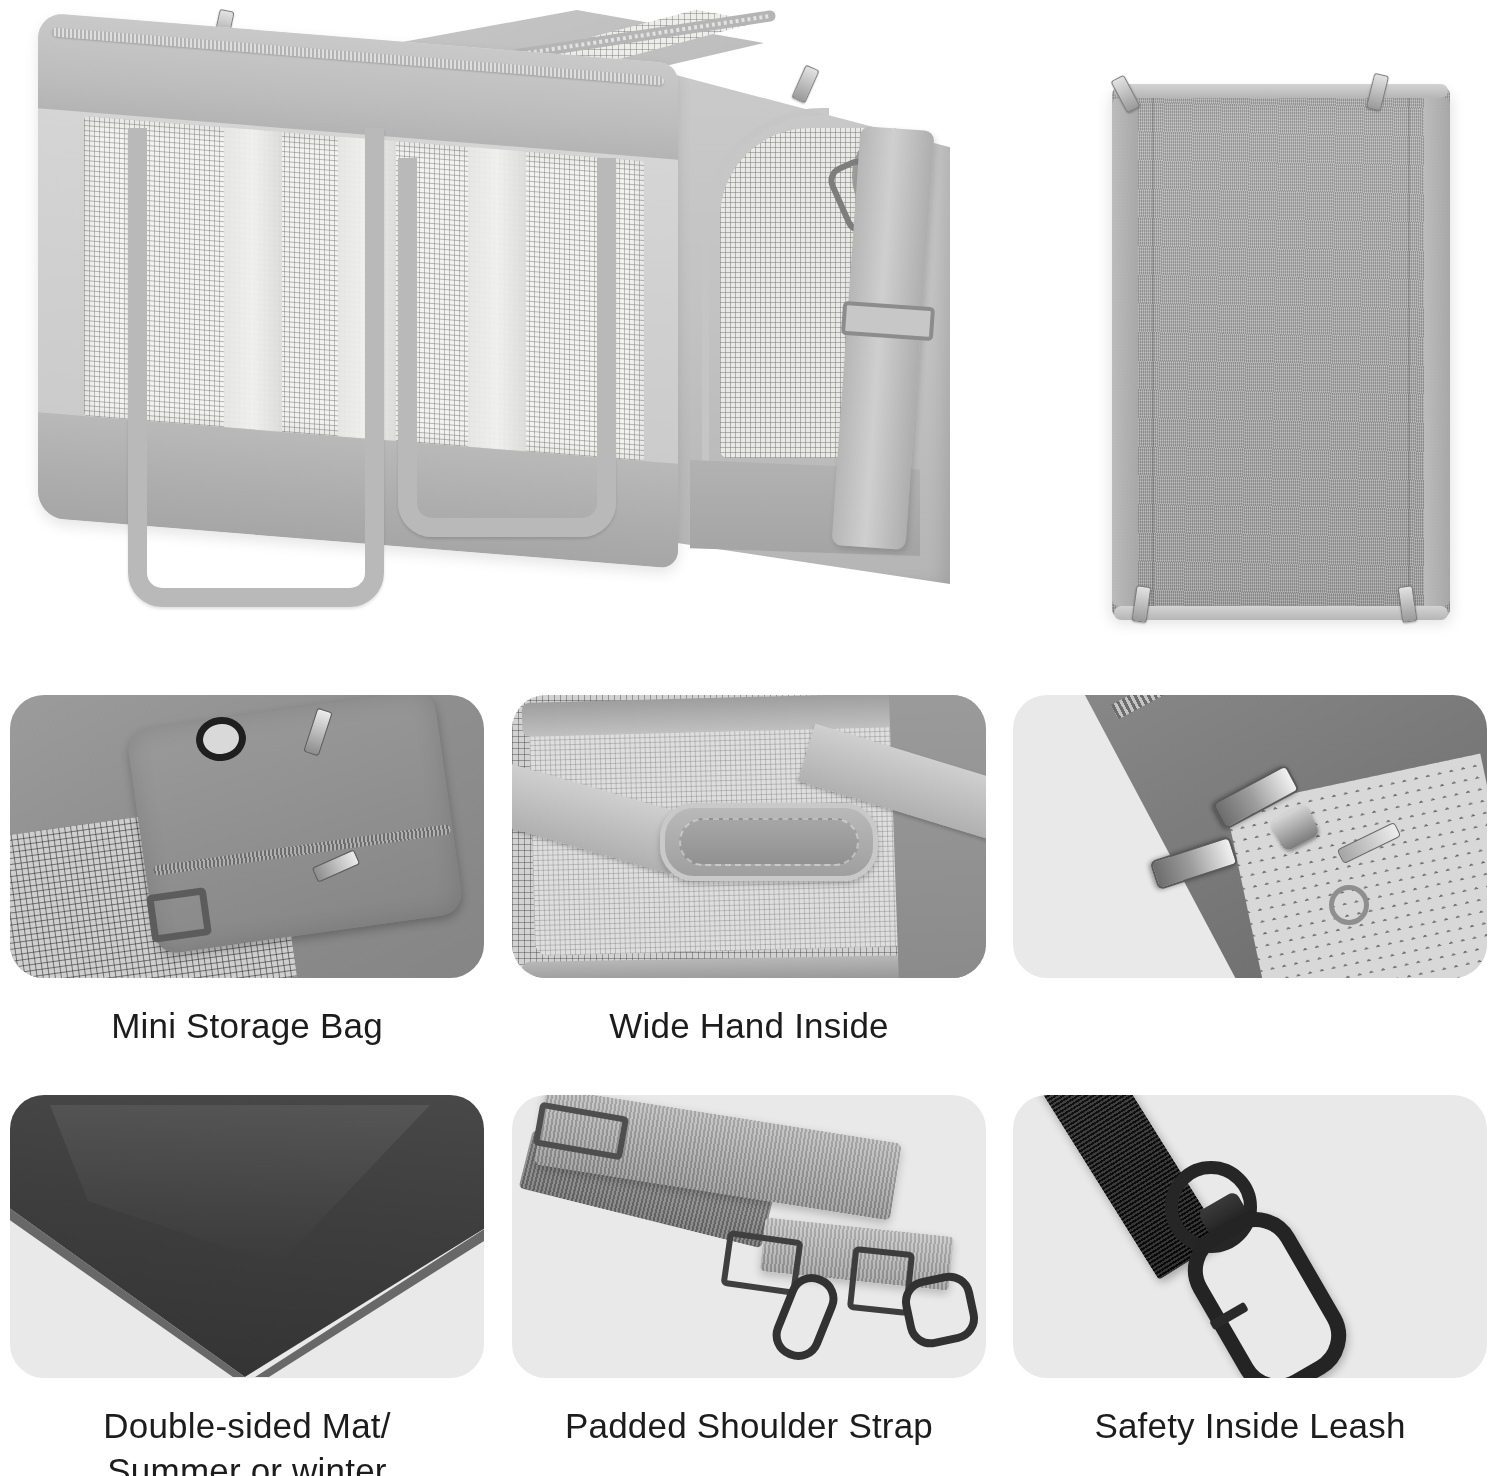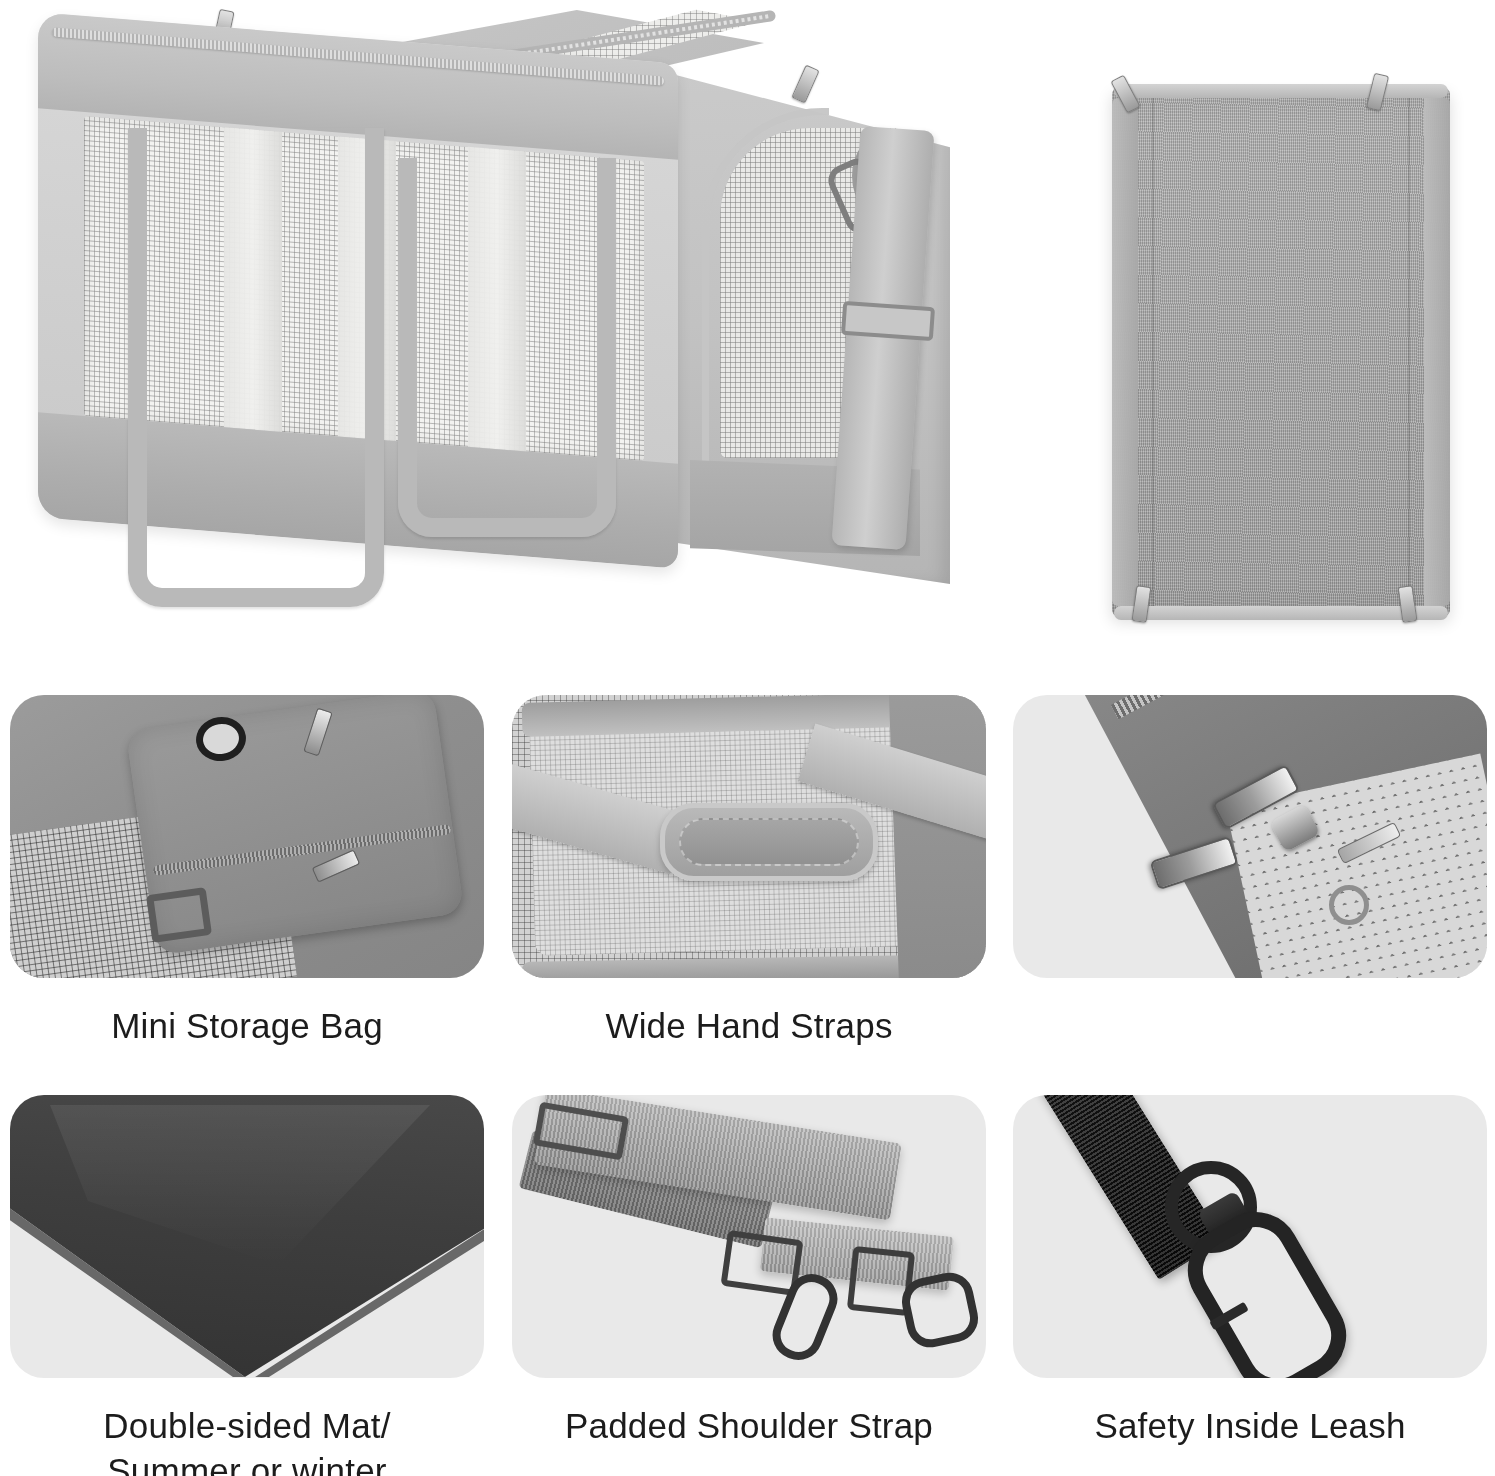--- a/index.html
+++ b/index.html
@@ -699,21 +699,21 @@
       <div class="panel-inner"></div>
       <div class="frame-top"></div>
       <div class="frame-bottom"></div>
       <div class="side-fabric"></div>
       <div class="strap-a"></div>
       <div class="strap-b"></div>
       <div class="grip">
         <div class="grip-inner"></div>
       </div>
     </div>
-    <div class="caption">Wide Hand Straps</div>
+    <div class="caption">Wide Hand Inside</div>
   </div>
 
   <div class="cell c2 r0">
     <div class="panel p-zip">
       <div class="fabric-diag"></div>
       <div class="mesh-corner"></div>
 
       <div class="zip-track2"></div>
       <div class="slider-body"></div>
       <div class="pull-a"></div>

